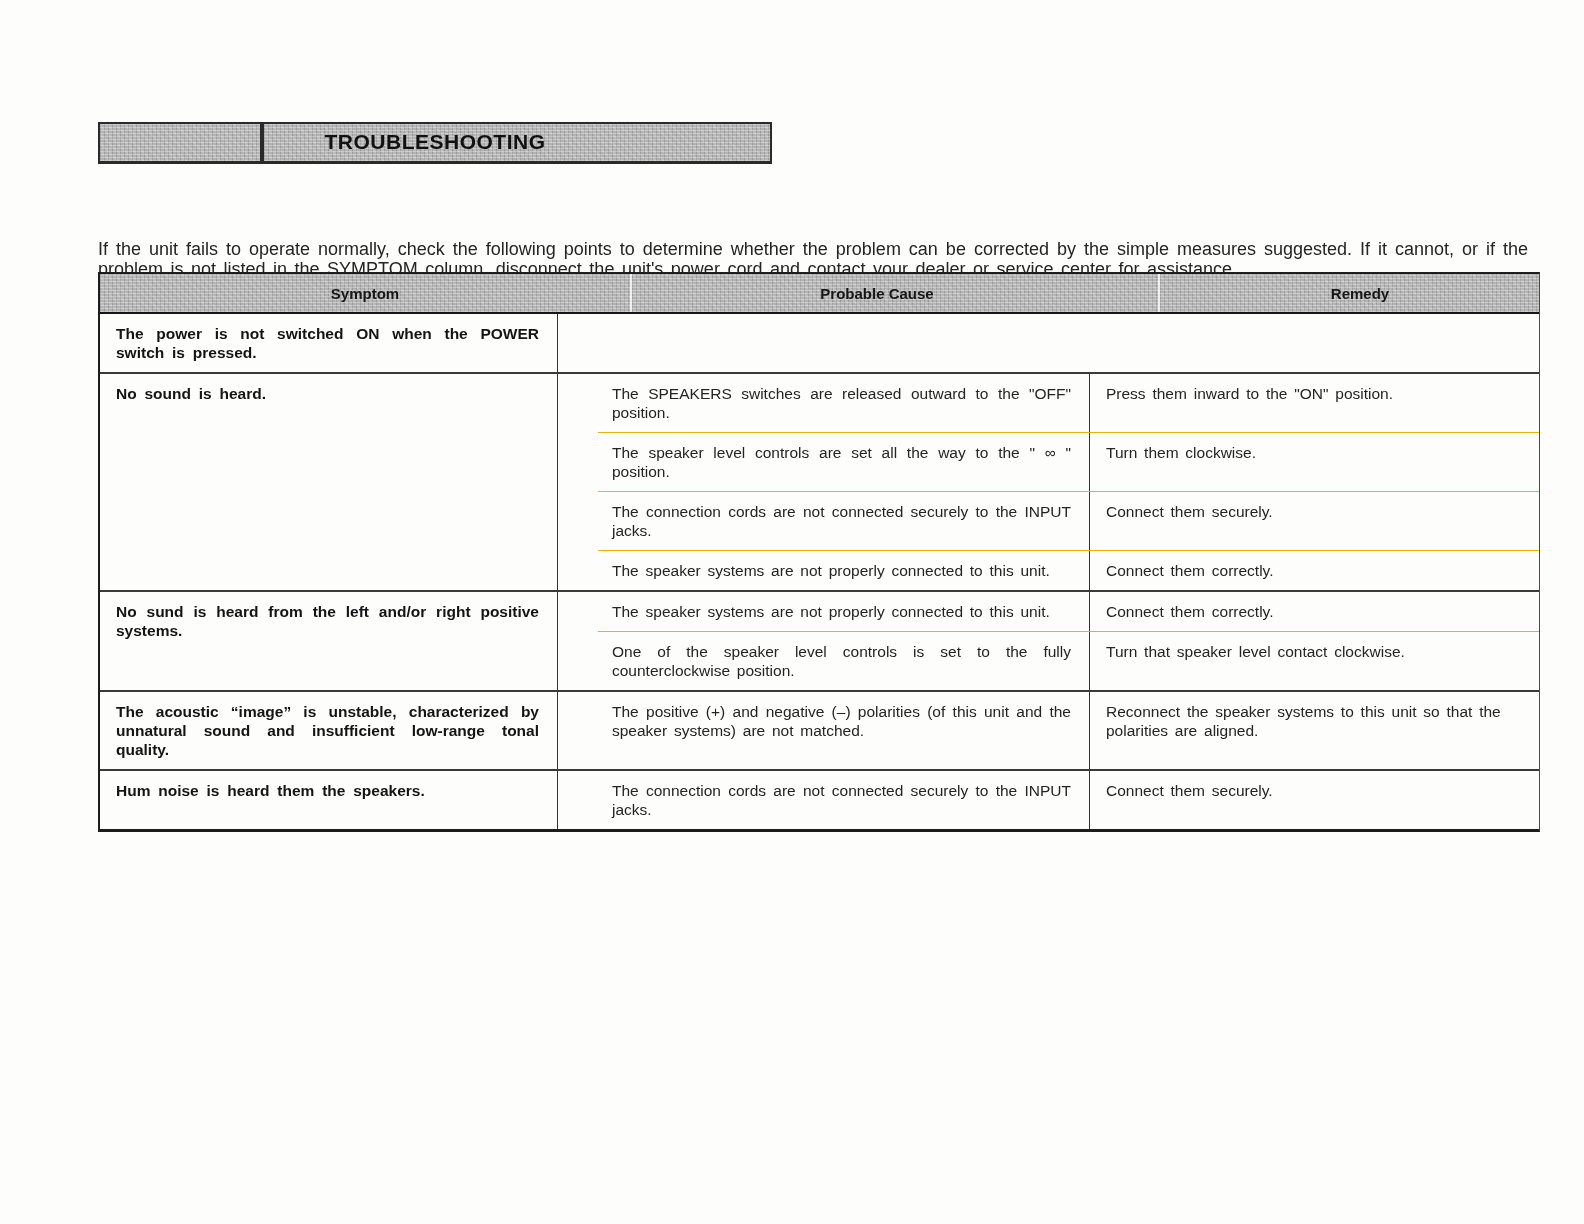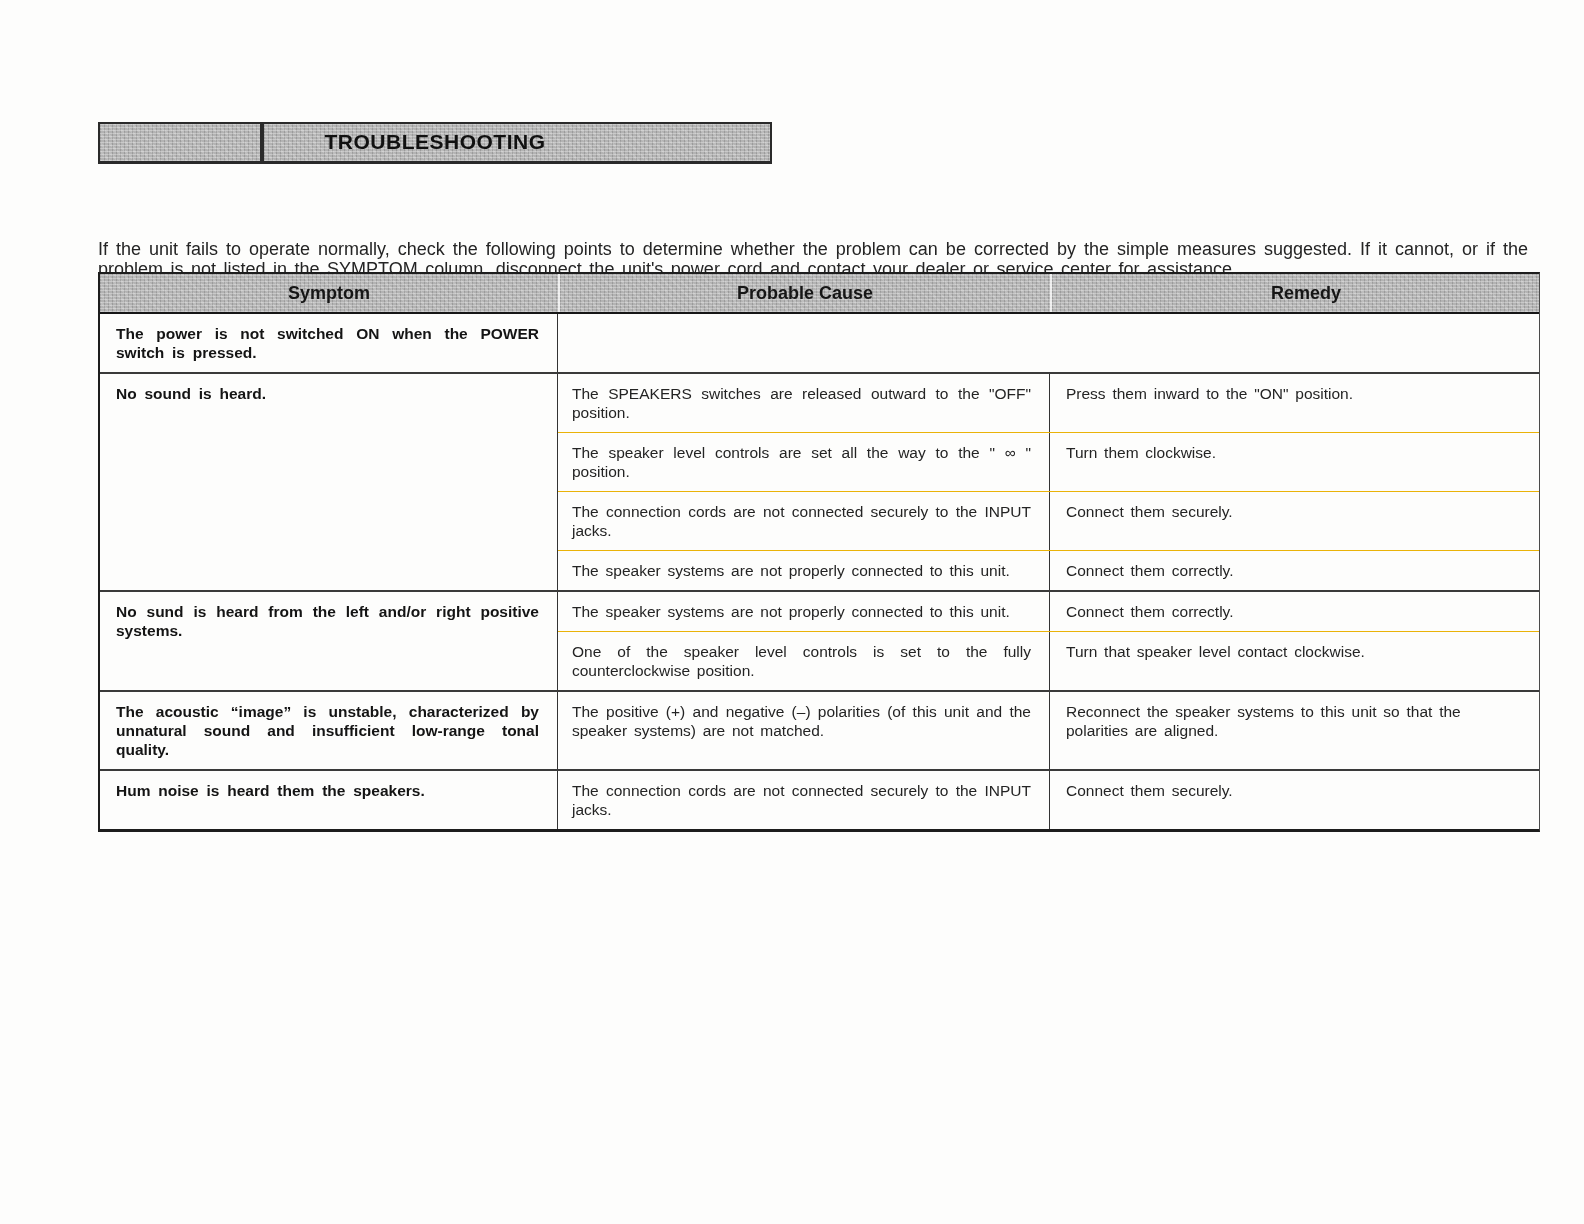--- a/index.html
+++ b/index.html
@@ -50,28 +50,29 @@
     border-right:1px solid #4a4a4a;
     background:#fdfdfc;
   }
   .t-head{
     display:flex;height:40px;
     border-bottom:2px solid #161616;
     box-sizing:border-box;
   }
   .t-head .hcell{
     display:flex;align-items:center;justify-content:center;
-    font-size:18px;font-weight:bold;color:#161616;
+    font-size:15px;font-weight:bold;color:#161616;
     box-sizing:border-box;
+    margin-left:36px;
   }
   .hcell.c1{width:458px;}
   .hcell.c2{width:492px;border-left:2px solid rgba(255,255,255,.75);}
   .hcell.c3{flex:1;border-left:2px solid rgba(255,255,255,.75);padding-left:21px;}
 
-  .group{display:flex;}
+  .group{display:flex;gap:40px;}
   .group + .group{border-top:2px solid #3a3a3a;}
   .sym-cell{
     width:458px;box-sizing:border-box;
     border-right:1px solid #333;
     padding:10px 18px 10px 16px;
     font-size:15.5px;font-weight:bold;line-height:19px;
     text-align:justify;word-spacing:3.5px;color:#141414;
   }
   .sub-list{flex:1;display:flex;flex-direction:column;}
   .sub-row{display:flex;flex:0 0 auto;}

